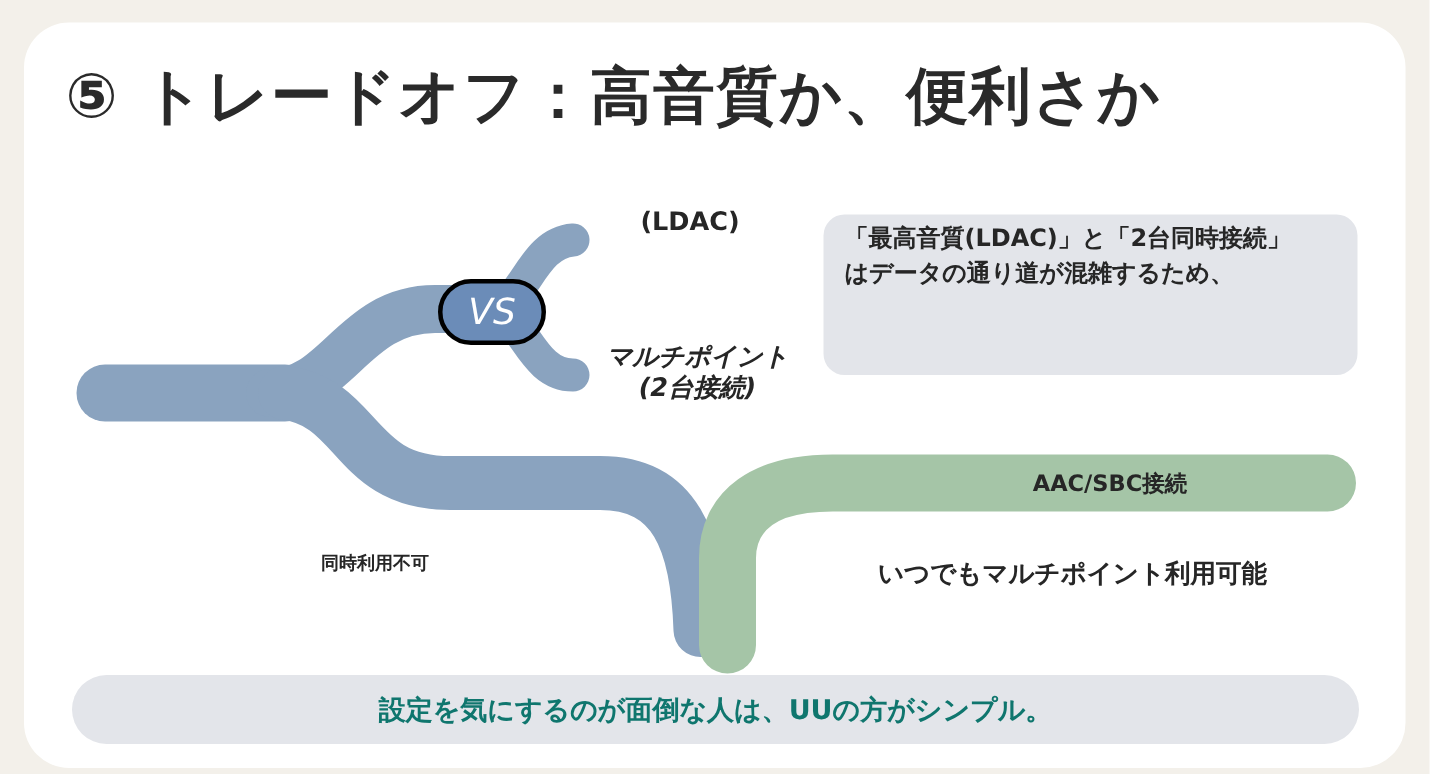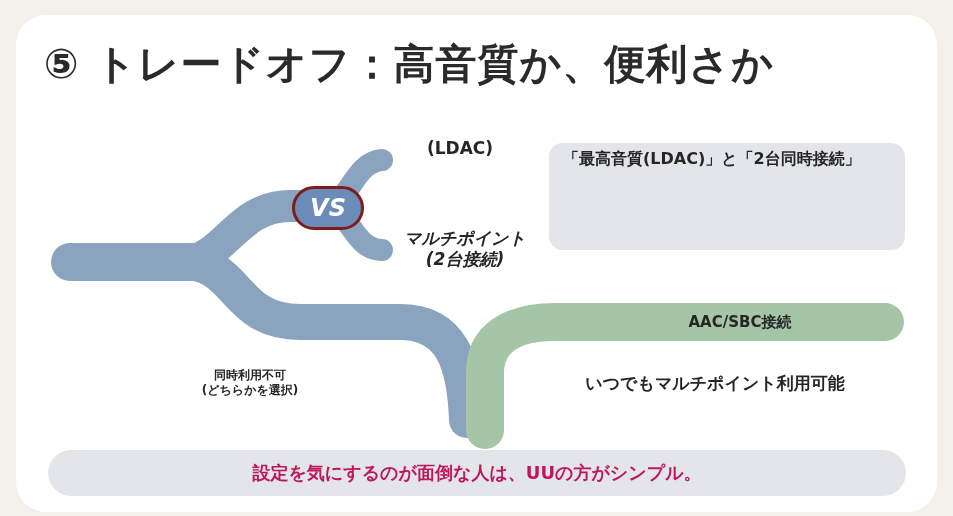--- a/index.html
+++ b/index.html
@@ -21,37 +21,37 @@
     }
     svg.diagram { position: absolute; left: 0; top: 0; }
     .lbl {
       position: absolute; text-align: center; font-weight: bold; color: #262626;
       line-height: 1.22;
     }
     .lbl-ldac { left: 400px; top: 138px; width: 120px; font-size: 17px; }
     .lbl-multi { left: 380px; top: 228px; width: 170px; font-size: 17px; font-style: italic; }
     .lbl-vs {
       position: absolute; left: 292px; top: 186px; width: 72px; height: 44px;
-      border-radius: 22px; background: #6b8cb8; border: 3px solid #7f1d1d;
+      border-radius: 22px; background: #6b8cb8; border: 3px solid #000000;
       box-sizing: border-box; display: flex; align-items: center; justify-content: center;
-      color: #ffffff; font-weight: bold; font-style: italic; font-size: 24px;
+      color: #ffffff; font-weight: normal; font-style: italic; font-size: 24px;
     }
     .note {
       position: absolute; left: 549px; top: 143px; width: 356px; height: 107px;
       background: #e3e5ea; border-radius: 14px; box-sizing: border-box;
       padding: 4px 14px; font-size: 16px; font-weight: bold; line-height: 1.45;
     }
     .note div { white-space: nowrap; }
     .lbl-aac { left: 610px; top: 313px; width: 260px; font-size: 15px; }
     .lbl-always { left: 535px; top: 373px; width: 360px; font-size: 17px; }
     .lbl-nosim { left: 150px; top: 368px; width: 200px; font-size: 12px; }
     .footer {
       position: absolute; left: 48px; top: 450px; width: 858px; height: 46px;
       background: #e3e5ea; border-radius: 23px; display: flex; align-items: center;
-      justify-content: center; font-size: 18px; font-weight: bold; color: #be185d;
+      justify-content: center; font-size: 18px; font-weight: bold; color: #0f766e;
     }
   </style>
 </head>
 <body style="background: rgb(243, 240, 234);">
 
 <div class="card"></div>
 
 <div class="title">⑤ トレードオフ：高音質か、便利さか</div>
 
 <svg class="diagram" width="953" height="516" viewBox="0 0 953 516">
@@ -77,24 +77,24 @@
   <div>(LDAC)</div>
 </div>
 
 <div class="lbl lbl-multi">
   <div>マルチポイント</div>
   <div>(2台接続)</div>
 </div>
 
 <div class="note">
   <div>「最高音質(LDAC)」と「2台同時接続」</div>
+  <div>はデータの通り道が混雑するため、</div>
 </div>
 
 <div class="lbl lbl-aac">AAC/SBC接続</div>
 
 <div class="lbl lbl-always">いつでもマルチポイント利用可能</div>
 
 <div class="lbl lbl-nosim">
   <div>同時利用不可</div>
-  <div>(どちらかを選択)</div>
 </div>
 
 <div class="footer">設定を気にするのが面倒な人は、UUの方がシンプル。</div>
 
 </body></html>

